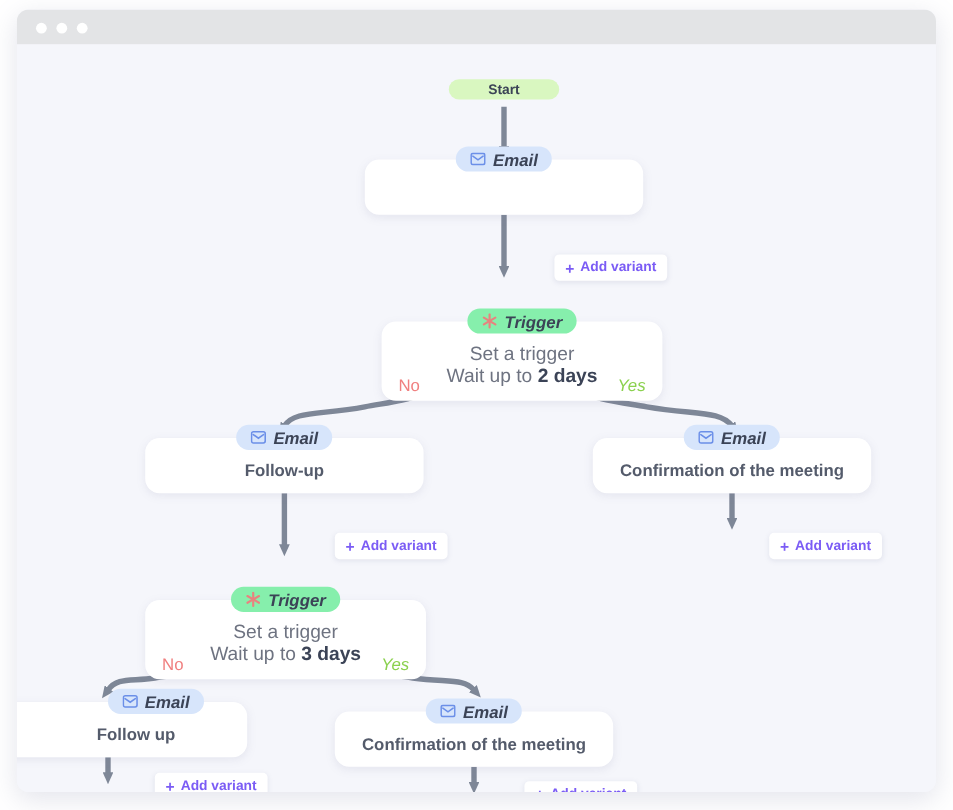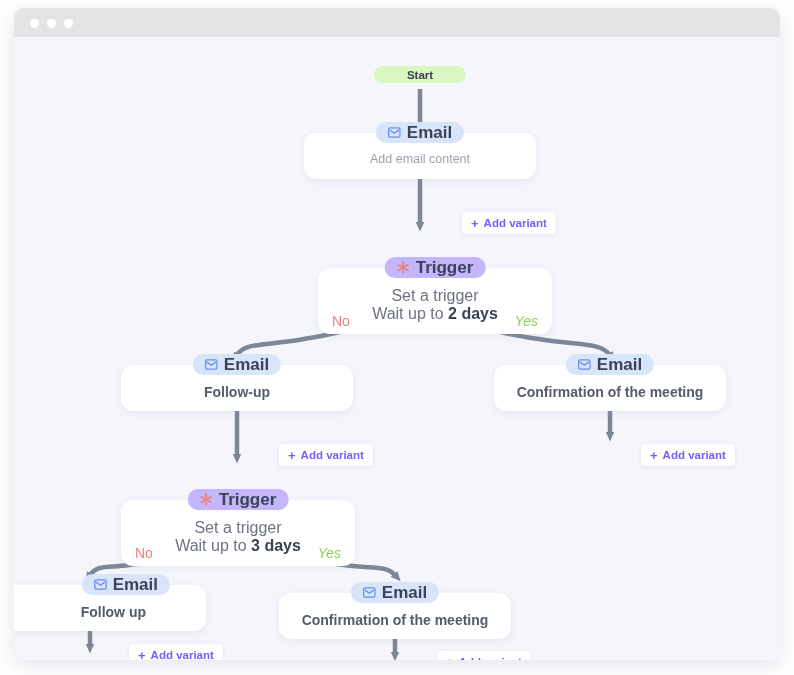--- a/index.html
+++ b/index.html
@@ -60,27 +60,28 @@
     position: absolute;
     top: -11px;
     left: 50%;
     transform: translateX(-50%);
     height: 21px;
     padding: 0 12px;
     border-radius: 11px;
     display: flex;
     align-items: center;
     gap: 6px;
-    font-size: 17px;
+    font-size: 14px;
     font-weight: bold;
     color: #3b4356;
     white-space: nowrap;
+    font-style: italic;
   }
   .badge.email { background: #d7e5fb; }
-  .badge.trigger { background: #c4b5fd; }
+  .badge.trigger { background: #86efac; }
   .badge-label { line-height: 1; }
 
   .node-body {
     padding-top: 19px;
     text-align: center;
     font-size: 12.5px;
     color: #5a6070;
   }
   .title-dark { color: #545b6b; font-weight: bold; font-size: 14px; }
   .title-muted { color: #9ba1ae; font-size: 12.5px; }
@@ -182,23 +183,20 @@
     </div>
 
     <div class="node" style="left:290px; top:96px; width:232px; height:46px;">
       <div class="badge email">
         <svg class="icon" width="13" height="11" viewBox="0 0 13 11">
           <rect x="0.8" y="0.8" width="11.4" height="9.4" rx="1.6" fill="none" stroke="#6b8fe8" stroke-width="1.3"></rect>
           <path d="M2.2,3.1 L6.5,6.2 L10.8,3.1" fill="none" stroke="#6b8fe8" stroke-width="1.3" stroke-linecap="round"></path>
         </svg>
         <span class="badge-label">Email</span>
       </div>
-      <div class="node-body">
-        <div class="title-muted">Add email content</div>
-      </div>
     </div>
     <div class="add-variant" style="left:448px; top:175px;">
       <span class="av-plus">+</span>
       <span>Add variant</span>
     </div>
 
     <div class="node" style="left:304px; top:231px; width:234px; height:66px;">
       <div class="badge trigger">
         <svg class="icon" width="13" height="13" viewBox="0 0 13 13">
           <g stroke="#e8837f" stroke-width="1.8" stroke-linecap="round">

